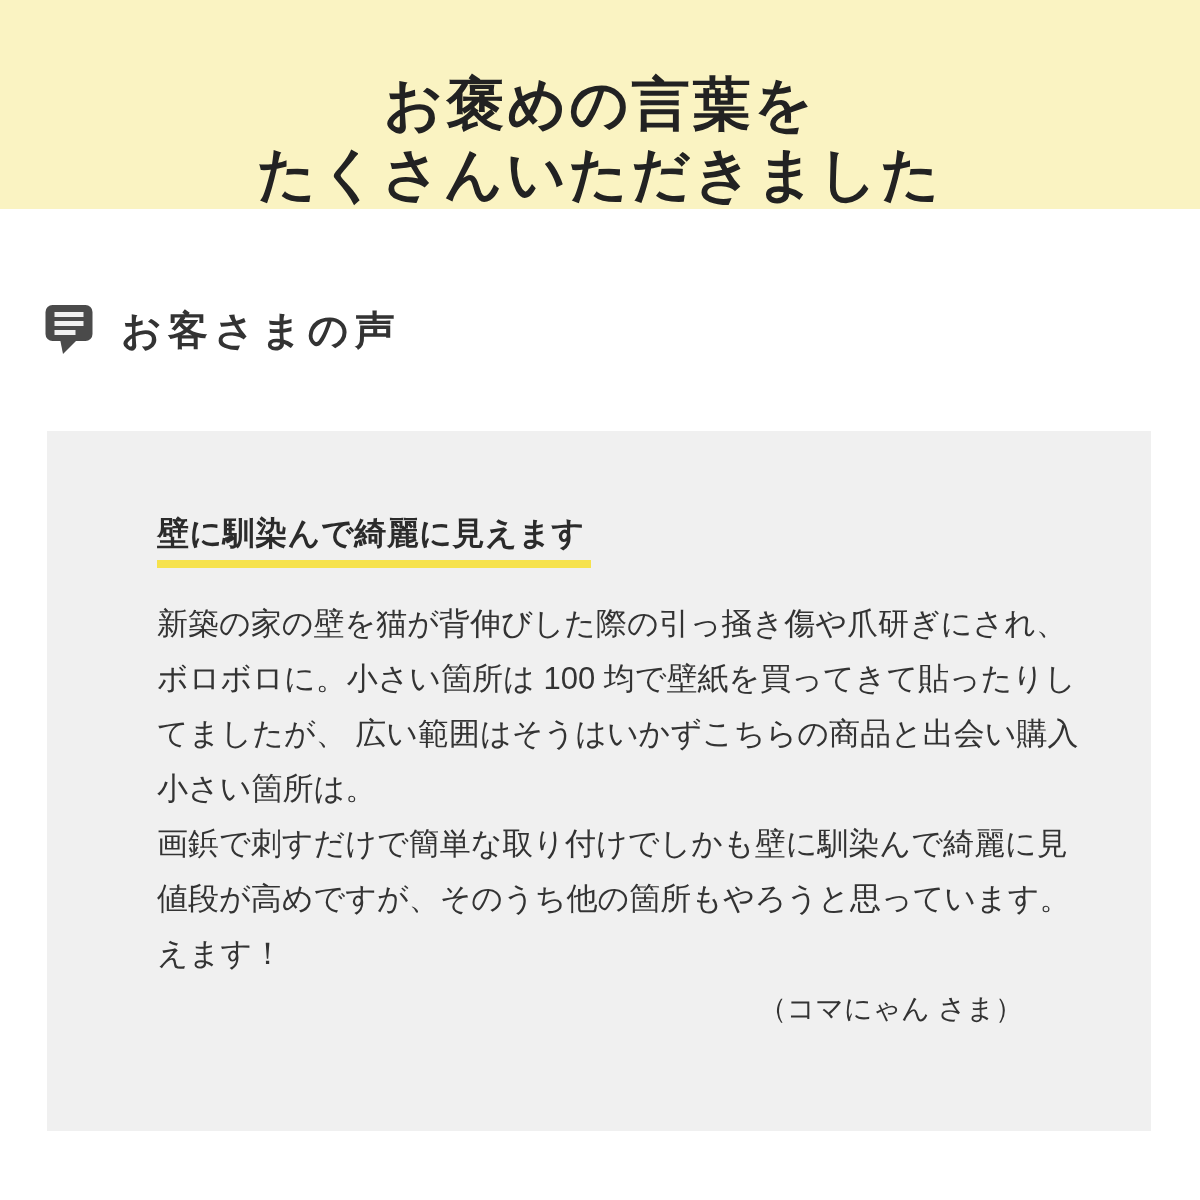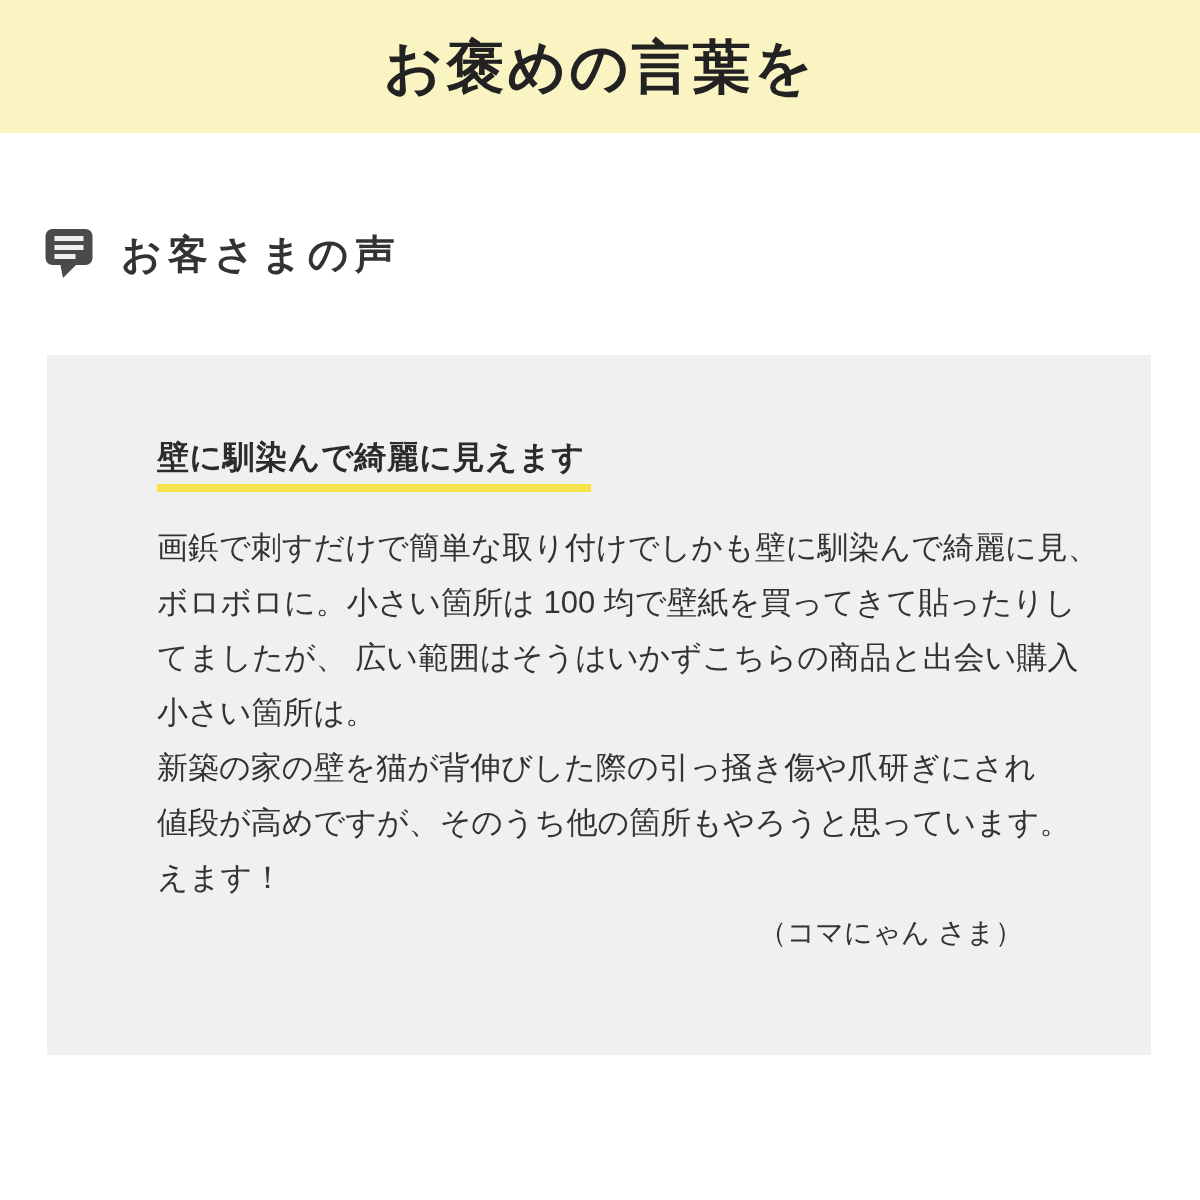--- a/index.html
+++ b/index.html
@@ -12,26 +12,26 @@
     position: relative;
     width: 1200px;
     height: 1200px;
     background: #ffffff;
     overflow: hidden;
   }
 
   
   .banner {
     width: 1200px;
-    height: 133px;
+    height: 209px;
     background: #FAF3C2;
     display: flex;
     flex-direction: column;
     align-items: center;
-    justify-content: center;
+    justify-content: flex-end;
     text-align: center;
   }
   .banner .line {
     font-size: 58px;
     font-weight: 800;
     color: #222222;
     letter-spacing: 3px;
     line-height: 70px;
     white-space: nowrap;
   }
@@ -98,42 +98,43 @@
     padding-right: 18px;
   }
 </style>
 </head>
 <body>
 
 <div class="page">
 
   <div class="banner">
     <div class="line">お褒めの言葉を</div>
+    <div class="line">たくさんいただきました</div>
   </div>
 
   <div class="section-header">
     <svg class="bubble-icon" viewBox="0 0 48 50" xmlns="http://www.w3.org/2000/svg" aria-hidden="true">
       <rect x="0.5" y="0" width="47" height="36" rx="7" fill="#4A4A4A"></rect>
       <polygon points="15,34 33,34 18,49" fill="#4A4A4A"></polygon>
       <rect x="9.5" y="7" width="29" height="5" fill="#F0F0F0"></rect>
       <rect x="9.5" y="16" width="29" height="5" fill="#F0F0F0"></rect>
       <rect x="9.5" y="25" width="21" height="5" fill="#F0F0F0"></rect>
     </svg>
     <div class="label">お客さまの声</div>
   </div>
 
   <div class="review-card">
     <span class="review-title">壁に馴染んで綺麗に見えます</span>
 
     <div class="review-body">
-      <div class="body-line">画鋲で刺すだけで簡単な取り付けでしかも壁に馴染んで綺麗に見、</div>
+      <div class="body-line">新築の家の壁を猫が背伸びした際の引っ掻き傷や爪研ぎにされ、</div>
       <div class="body-line">ボロボロに。小さい箇所は 100 均で壁紙を買ってきて貼ったりし</div>
       <div class="body-line">てましたが、 広い範囲はそうはいかずこちらの商品と出会い購入</div>
       <div class="body-line">小さい箇所は。</div>
-      <div class="body-line">新築の家の壁を猫が背伸びした際の引っ掻き傷や爪研ぎにされ</div>
+      <div class="body-line">画鋲で刺すだけで簡単な取り付けでしかも壁に馴染んで綺麗に見</div>
       <div class="body-line">値段が高めですが、そのうち他の箇所もやろうと思っています。</div>
       <div class="body-line">えます！</div>
     </div>
 
     <div class="review-attribution">（コマにゃん  さま）</div>
   </div>
 
 </div>
 
 </body></html>

